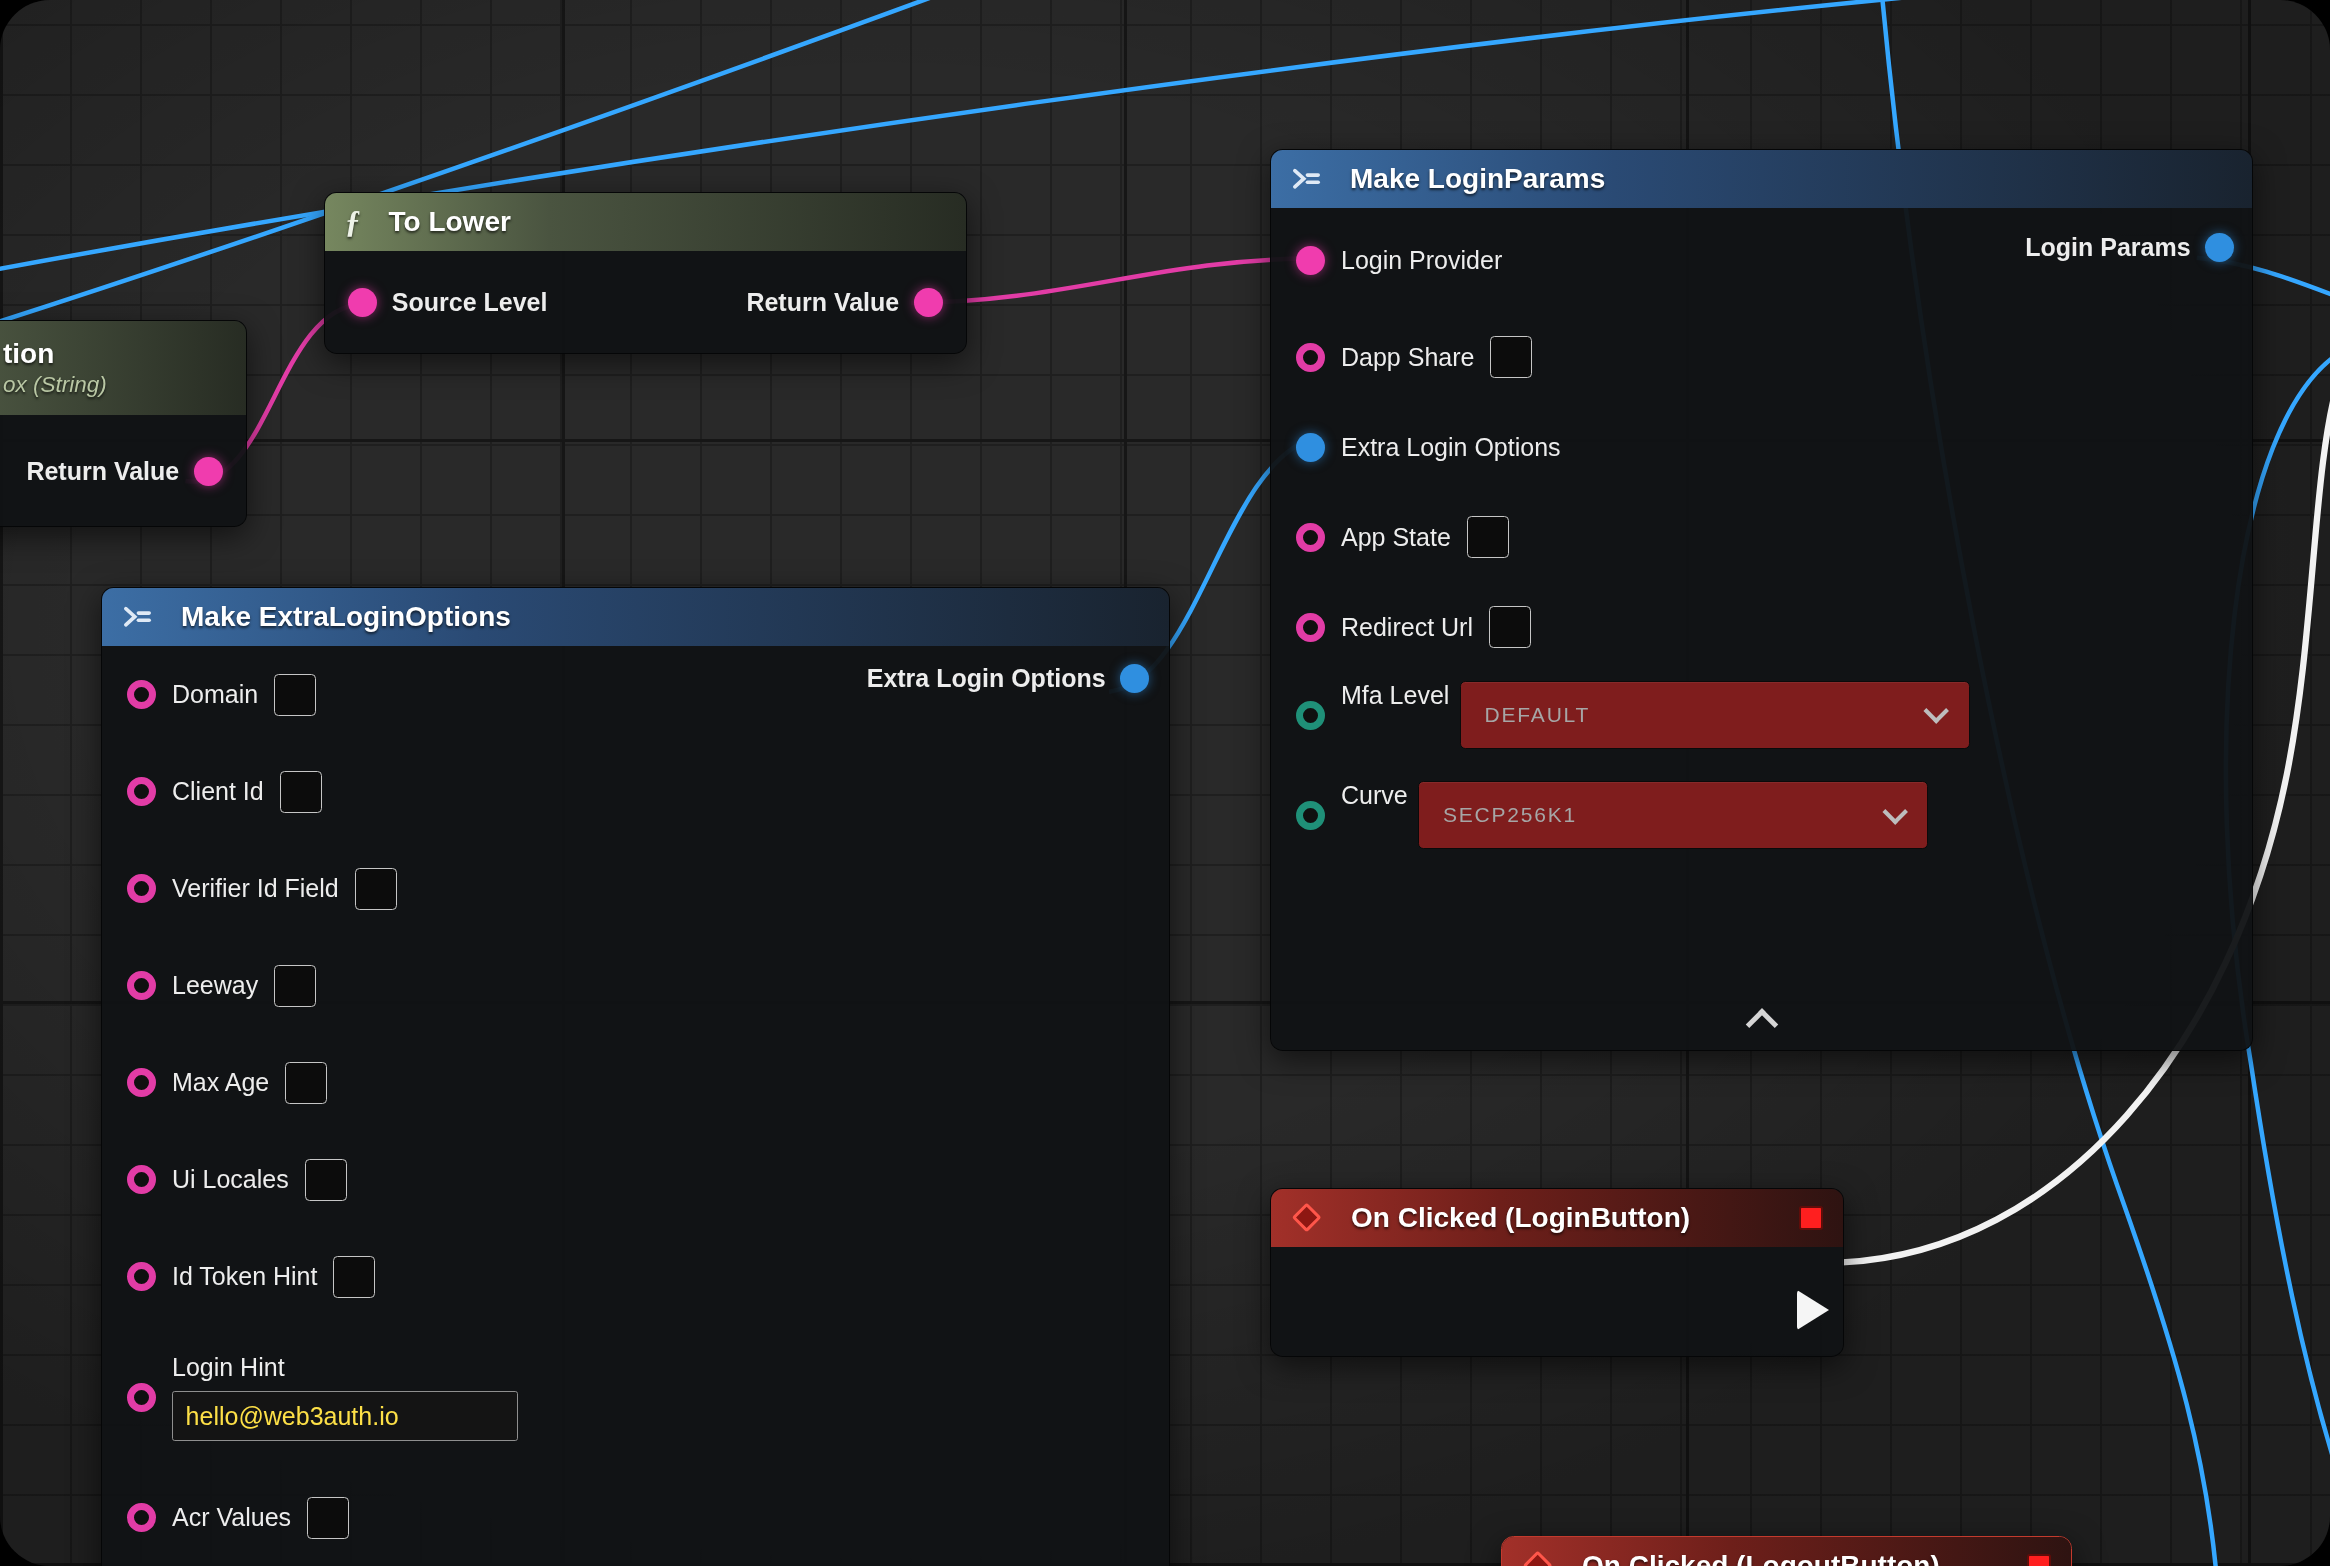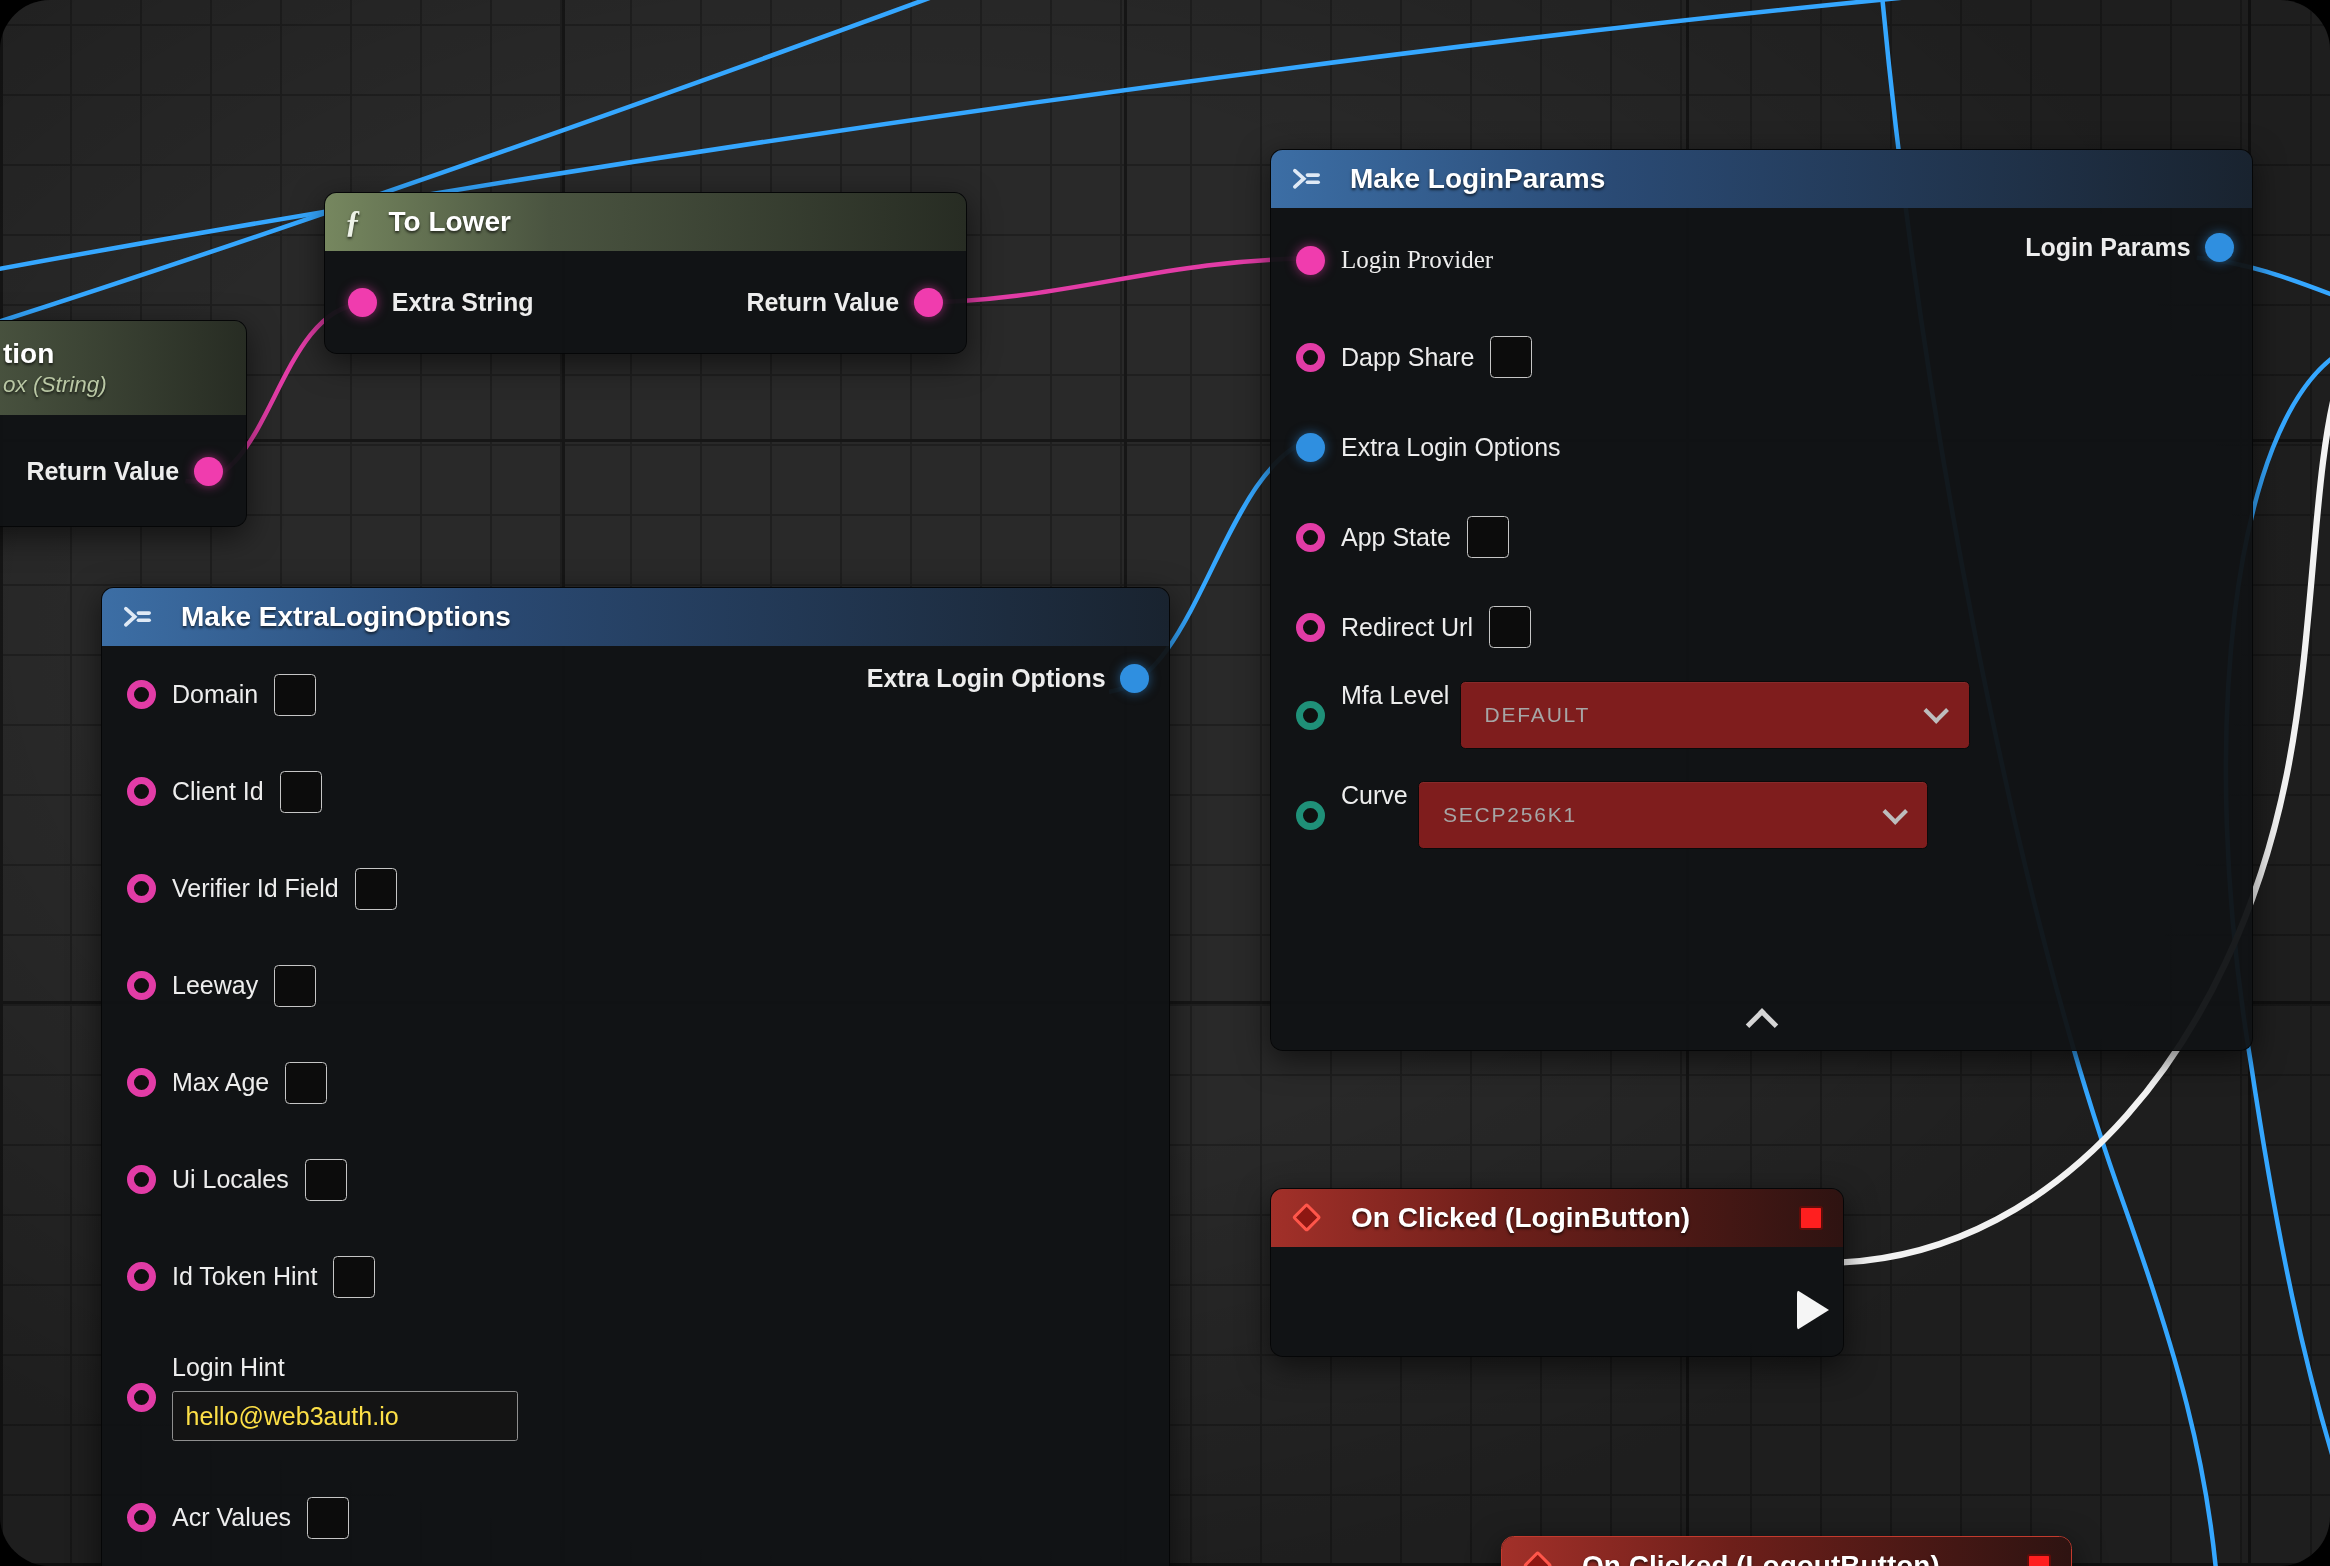--- a/index.html
+++ b/index.html
@@ -51,21 +51,21 @@
   
   #node-meo{left:101px;top:587px;width:1067px;height:1090px;}
   #node-meo .rows{padding-top:0;}
   .hint-row{height:144px;align-items:center;}
   .hint-col{display:flex;flex-direction:column;gap:9px;}
   .text-input{width:346px;height:50px;box-sizing:border-box;background:#141414;border:1.8px solid #8f8f8f;
     border-radius:2.7px;color:#fde047;font-size:25px;padding:0 12.6px;font-family:"Liberation Sans",sans-serif;}
   
   #node-mlp{left:1270px;top:149px;width:981px;height:900px;}
   #node-mlp .prow{height:90px;}
-  #node-mlp .prow.first{height:104px;font-family:Liberation Serif, serif;}
+  #node-mlp .prow.first{height:104px;}
   .enum-group{display:flex;align-items:center;gap:16px;padding:9px 25px 0 25px;}
   .enum-col{display:flex;flex-direction:row;gap:10.8px;}
   .dropdown{width:510px;height:68px;box-sizing:border-box;background:#7f1d1d;border:1.8px solid #0a0a0a;
     border-radius:5.4px;display:flex;align-items:center;justify-content:space-between;padding:0 23.4px;
     box-shadow:inset 0 0.9px 0 rgba(255,255,255,0.06);gap:16px;}
   .dd-value{font-size:21px;color:#a6a6a6;letter-spacing:1.8px;}
   .dd-chevron{width:14.4px;height:14.4px;border-right:4.5px solid #bdbdbd;border-bottom:4.5px solid #bdbdbd;
     transform:rotate(45deg);margin-top:-7.2px;}
   .collapse-chevron{position:absolute;bottom:14.4px;left:50%;width:18px;height:18px;
     border-top:5.4px solid #d5d5d5;border-left:5.4px solid #d5d5d5;transform:translateX(-50%) rotate(45deg);}
@@ -110,21 +110,21 @@
   </div>
 
   <div class="node" id="node-tolower">
     <div class="nheader green">
       <span class="fn-icon">ƒ</span>
       <span>To Lower</span>
     </div>
     <div class="tl-body">
       <div class="grp">
         <span class="pin fill-magenta"></span>
-        <span class="plabel bold">Extra String</span>
+        <span class="plabel bold">Source Level</span>
       </div>
       <div class="grp">
         <span class="plabel bold">Return Value</span>
         <span class="pin fill-magenta"></span>
       </div>
     </div>
   </div>
 
   <div class="node" id="node-meo">
     <div class="nheader blue">

